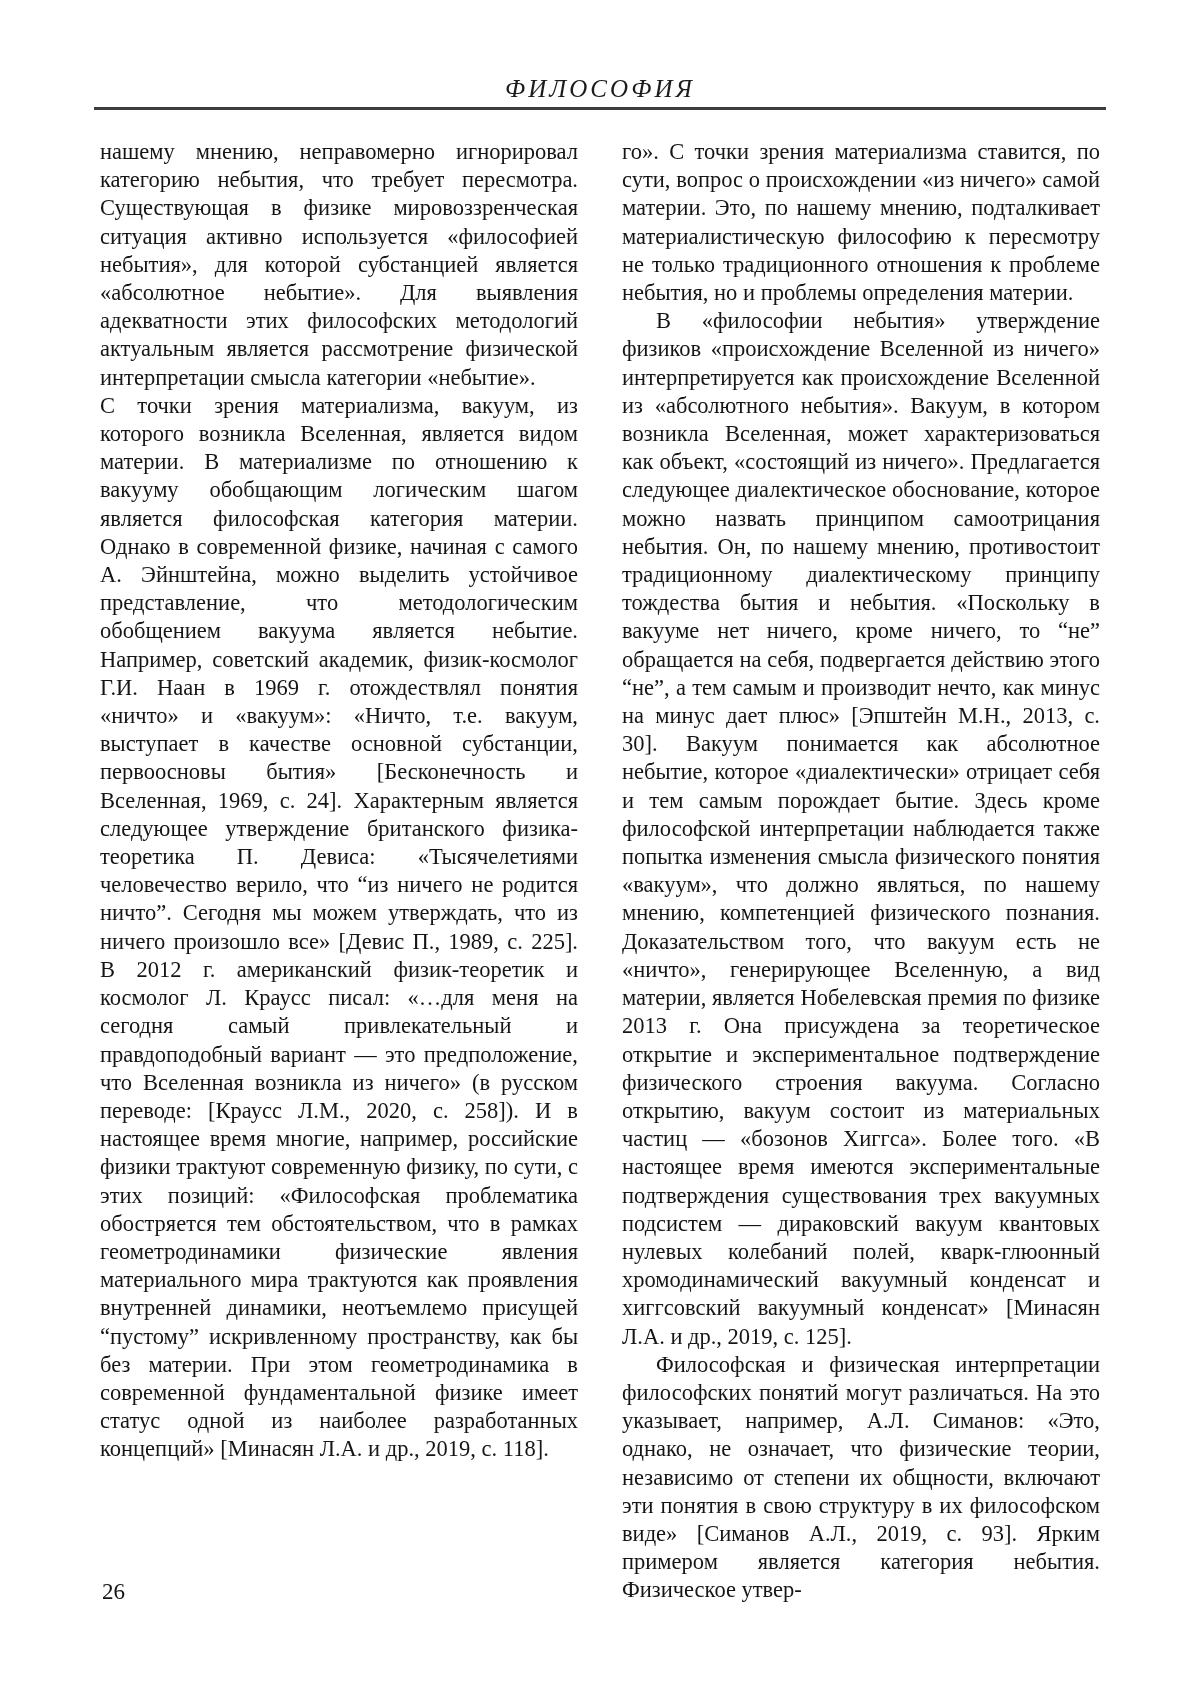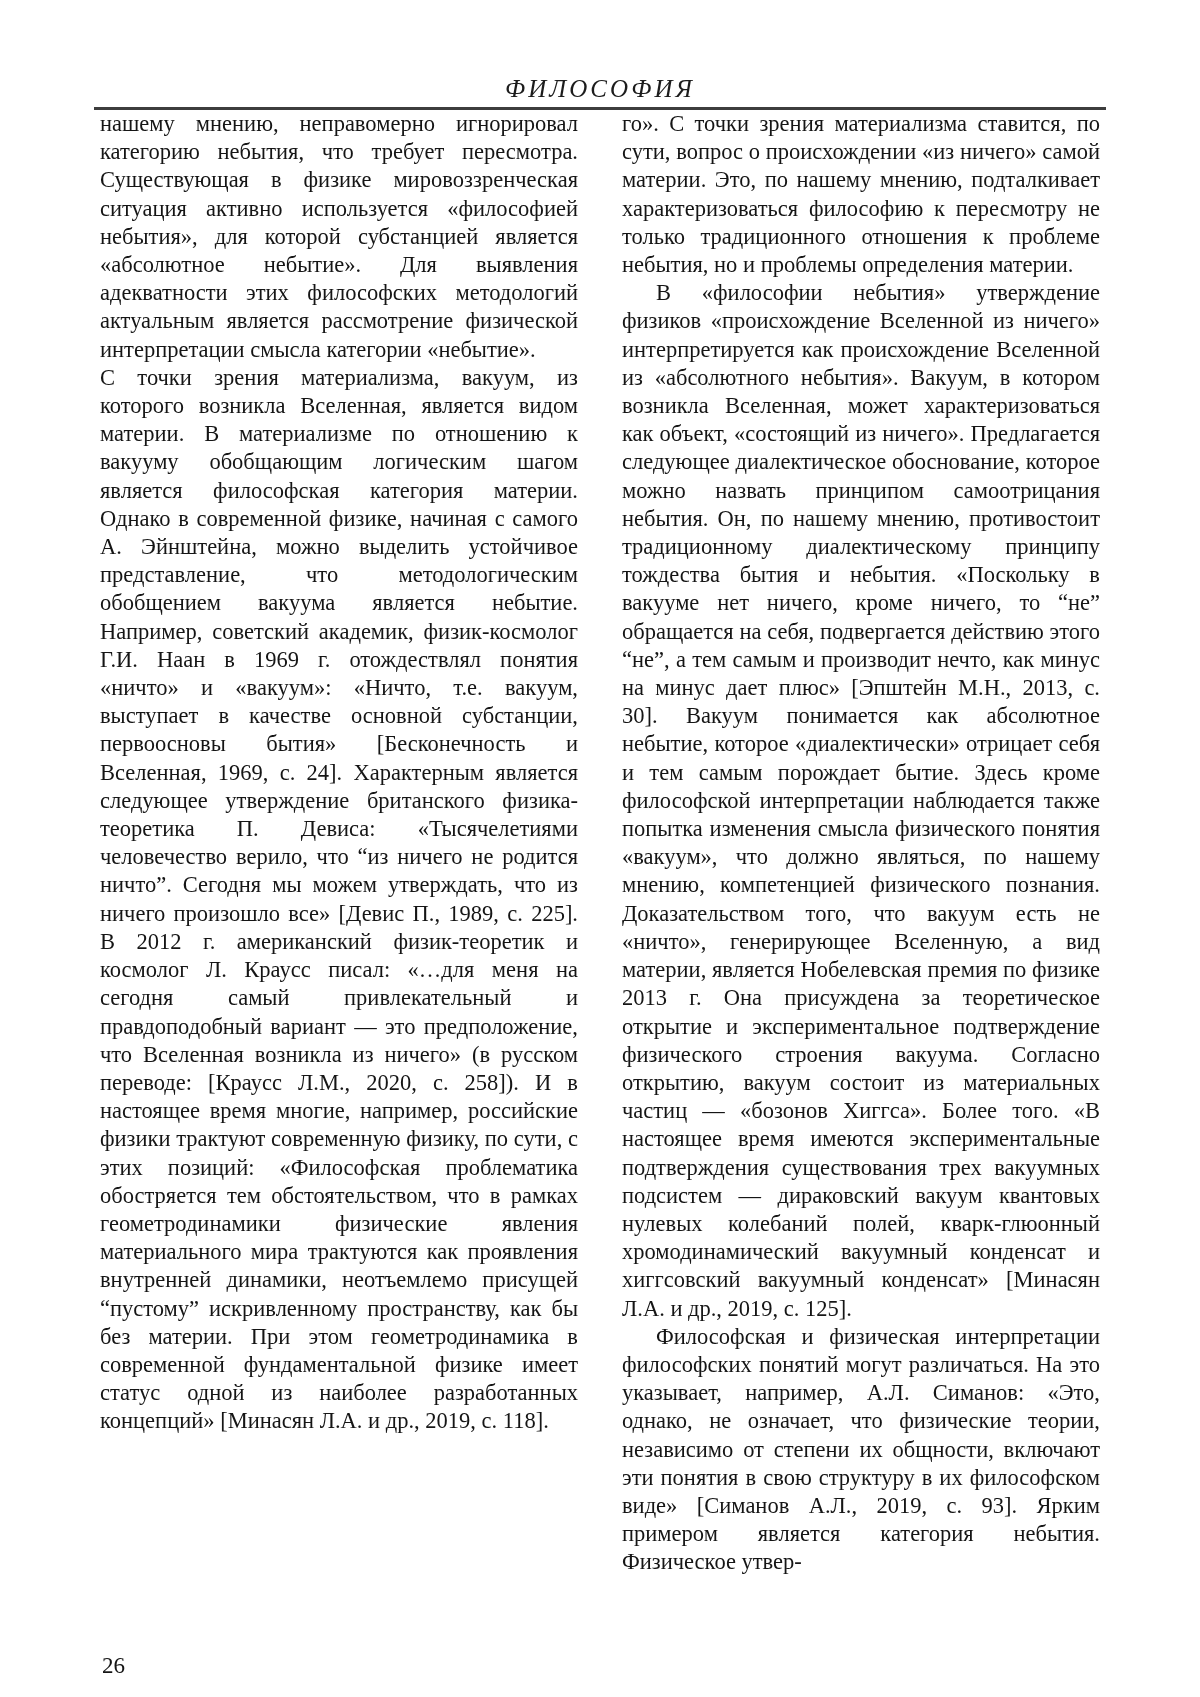--- a/index.html
+++ b/index.html
@@ -24,20 +24,21 @@
   }
   .header-rule {
     margin: 5px 94px 0 94px;
     border-top: 3px solid #3d3d3d;
     height: 0;
   }
   .columns {
     display: flex;
     gap: 44px;
     padding: 0 100px;
+    margin-top: 28px;
   }
   .col { flex: 1 1 0; min-width: 0; }
   .para {
     margin: 0;
     font-size: 22.5px;
     line-height: 28.2px;
     text-align: justify;
     hyphens: auto;
     -webkit-hyphens: auto;
   }
@@ -45,21 +46,21 @@
   .section-heading {
     font-size: 23px;
     line-height: 28px;
     font-weight: bold;
     margin: 12px 0 11px 0;
     color: #111111;
   }
   .page-number {
     position: absolute;
     left: 102px;
-    top: 1652px;
+    top: 1578px;
     font-size: 23px;
     line-height: 28px;
     color: #151515;
   }
 </style>
 </head>
 <body>
 
 <div class="page">
 
@@ -69,21 +70,21 @@
   </header>
 
   <main class="columns">
 
     <section class="col">
       <p class="para">нашему мнению, неправомерно игнорировал категорию небытия, что требует пересмотра. Существующая в физике мировоззренческая ситуация активно используется «философией небытия», для которой субстанцией является «абсолютное небытие». Для выявления адекватности этих философских методологий актуальным является рассмотрение физической интерпретации смысла категории «небытие».</p>
       <p class="para">С точки зрения материализма, вакуум, из которого возникла Вселенная, является видом материи. В материализме по отношению к вакууму обобщающим логическим шагом является философская категория материи. Однако в современной физике, начиная с самого А. Эйнштейна, можно выделить устойчивое представление, что методологическим обобщением вакуума является небытие. Например, советский академик, физик-космолог Г.И. Наан в 1969 г. отождествлял понятия «ничто» и «вакуум»: «Ничто, т.е. вакуум, выступает в качестве основной субстанции, первоосновы бытия» [Бесконечность и Вселенная, 1969, с. 24]. Характерным является следующее утверждение британского физика-теоретика П. Девиса: «Тысячелетиями человечество верило, что “из ничего не родится ничто”. Сегодня мы можем утверждать, что из ничего произошло все» [Девис П., 1989, с. 225]. В 2012 г. американский физик-теоретик и космолог Л. Краусс писал: «…для меня на сегодня самый привлекательный и правдоподобный вариант — это предположение, что Вселенная возникла из ничего» (в русском переводе: [Краусс Л.М., 2020, с. 258]). И в настоящее время многие, например, российские физики трактуют современную физику, по сути, с этих позиций: «Философская проблематика обостряется тем обстоятельством, что в рамках геометродинамики физические явления материального мира трактуются как проявления внутренней динамики, неотъемлемо присущей “пустому” искривленному пространству, как бы без материи. При этом геометродинамика в современной фундаментальной физике имеет статус одной из наиболее разработанных концепций» [Минасян Л.А. и др., 2019, с. 118].</p>
     </section>
 
     <section class="col">
-      <p class="para">го». С точки зрения материализма ставится, по сути, вопрос о происхождении «из ничего» самой материи. Это, по нашему мнению, подталкивает характеризоваться философию к пересмотру не только традиционного отношения к проблеме небытия, но и проблемы определения материи.</p>
+      <p class="para">го». С точки зрения материализма ставится, по сути, вопрос о происхождении «из ничего» самой материи. Это, по нашему мнению, подталкивает материалистическую философию к пересмотру не только традиционного отношения к проблеме небытия, но и проблемы определения материи.</p>
       <p class="para indent">В «философии небытия» утверждение физиков «происхождение Вселенной из ничего» интерпретируется как происхождение Вселенной из «абсолютного небытия». Вакуум, в котором возникла Вселенная, может характеризоваться как объект, «состоящий из ничего». Предлагается следующее диалектическое обоснование, которое можно назвать принципом самоотрицания небытия. Он, по нашему мнению, противостоит традиционному диалектическому принципу тождества бытия и небытия. «Поскольку в вакууме нет ничего, кроме ничего, то “не” обращается на себя, подвергается действию этого “не”, а тем самым и производит нечто, как минус на минус дает плюс» [Эпштейн М.Н., 2013, с. 30]. Вакуум понимается как абсолютное небытие, которое «диалектически» отрицает себя и тем самым порождает бытие. Здесь кроме философской интерпретации наблюдается также попытка изменения смысла физического понятия «вакуум», что должно являться, по нашему мнению, компетенцией физического познания. Доказательством того, что вакуум есть не «ничто», генерирующее Вселенную, а вид материи, является Нобелевская премия по физике 2013 г. Она присуждена за теоретическое открытие и экспериментальное подтверждение физического строения вакуума. Согласно открытию, вакуум состоит из материальных частиц — «бозонов Хиггса». Более того. «В настоящее время имеются экспериментальные подтверждения существования трех вакуумных подсистем — дираковский вакуум квантовых нулевых колебаний полей, кварк-глюонный хромодинамический вакуумный конденсат и хиггсовский вакуумный конденсат» [Минасян Л.А. и др., 2019, с. 125].</p>
       <p class="para indent">Философская и физическая интерпретации философских понятий могут различаться. На это указывает, например, А.Л. Симанов: «Это, однако, не означает, что физические теории, независимо от степени их общности, включают эти понятия в свою структуру в их философском виде» [Симанов А.Л., 2019, с. 93]. Ярким примером является категория небытия. Физическое утвер-</p>
     </section>
 
   </main>
 
   <footer>
     <div class="page-number">26</div>
   </footer>
 

